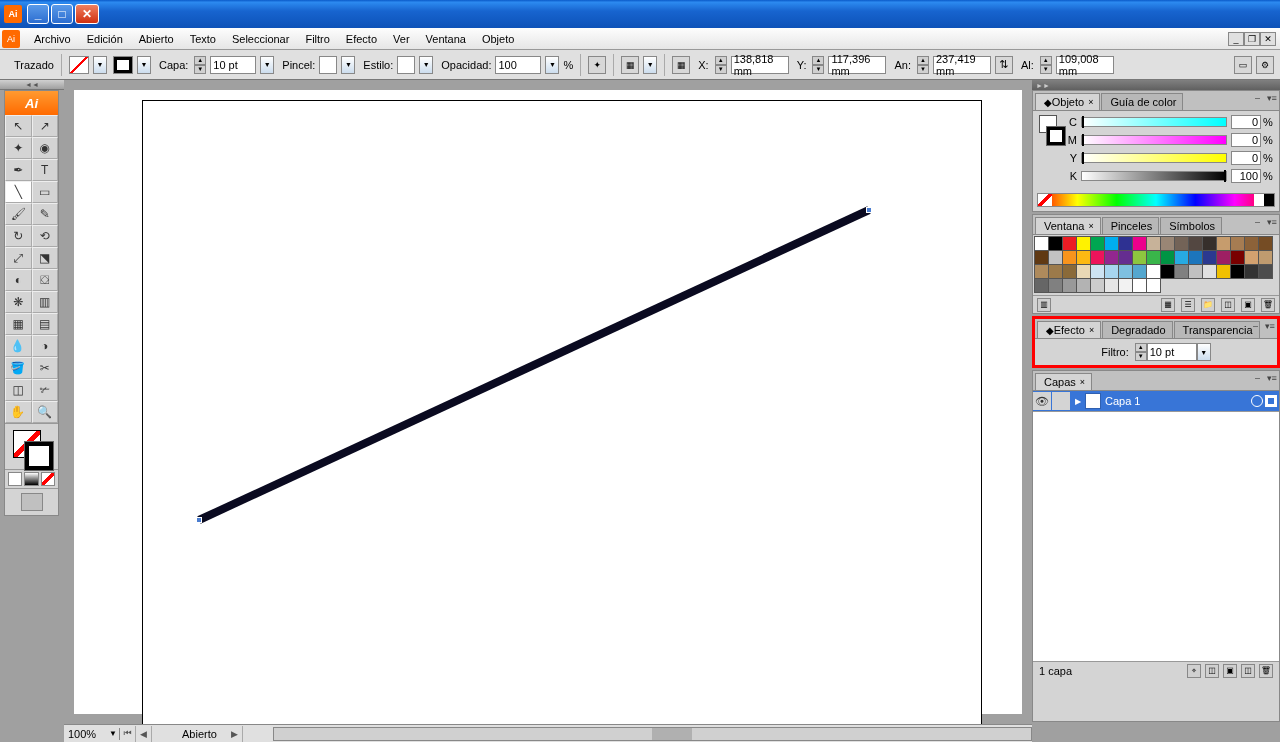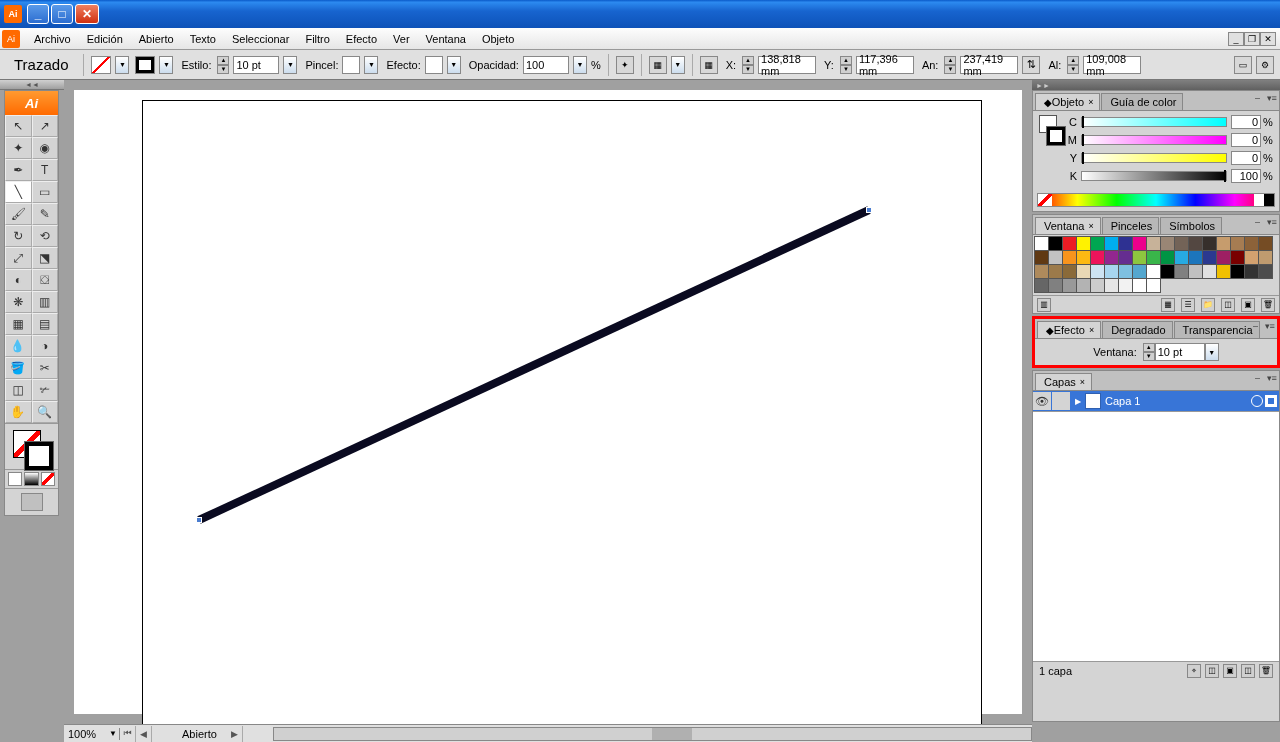--- a/index.html
+++ b/index.html
@@ -17,21 +17,21 @@
 
 
 .menubar { height: 22px; background: linear-gradient(#fdfdfd,#e6e6e6); border-bottom: 1px solid #999; display: flex; align-items: center; padding-left: 2px; }
 .menubar .ai-icon { width: 18px; height: 18px; background:#ff6a00; color:#fff; display:flex; align-items:center; justify-content:center; font-size:9px; border-radius:2px; margin-right:6px;}
 .menubar .item { padding: 0 8px; cursor: default; }
 .menubar .doc-btns { margin-left: auto; display: flex; gap: 0; margin-right: 4px; }
 .menubar .doc-btn { width: 16px; height: 14px; border: 1px solid #888; display: flex; align-items: center; justify-content: center; font-size: 9px; background:#e0e0e0;}
 
 
 .controlbar { height: 30px; background: #e0e0e0; border-bottom: 1px solid #777; display: flex; align-items: center; padding: 0 6px; gap: 4px; }
-.controlbar .sel-label { font-size: 15px; margin-right: 8px; padding-left: 8px;}
+.controlbar .sel-label { font-size: 11px; padding-left: 8px;}
 .controlbar .sep { width: 1px; height: 22px; background: #aaa; margin: 0 3px; }
 .swatch { width: 20px; height: 18px; border: 1px solid #888; position: relative; }
 .sw-fill { background: linear-gradient(135deg, #fff 46%, red 46%, red 54%, #fff 54%); }
 .sw-stroke { background: #000; }
 .sw-stroke::after { content:''; position:absolute; inset:3px; background:#fff; }
 .ctrl-label { font-size: 11px; margin-left: 4px; }
 .spin { display:flex; flex-direction:column; width:12px; height:18px; margin-left:2px;}
 .spin div{ flex:1; background:#d0d0d0; border:1px solid #888; font-size:6px; text-align:center; line-height:7px;}
 .num-input { width: 46px; height: 18px; border: 1px solid #888; background: #fff; padding: 0 2px; display: flex; align-items: center; }
 .num-input.wide{width:58px;}
@@ -174,31 +174,31 @@
   </div>
 </div>
 
 <div class="controlbar">
   <div class="sel-label">Trazado</div>
   <div class="sep"></div>
   <div class="swatch sw-fill"></div>
   <div class="dd-arrow">▼</div>
   <div class="swatch sw-stroke" style="margin-left:2px;"></div>
   <div class="dd-arrow">▼</div>
-  <div class="ctrl-label">Estilo:</div>
+  <div class="ctrl-label">Capa:</div>
   <div class="spin">
       <div>▲</div>
       <div>▼</div>
     </div>
   <div class="num-input">10 pt</div>
   <div class="dd-arrow">▼</div>
   <div class="ctrl-label">Pincel:</div>
   <div class="small-sw"></div>
   <div class="dd-arrow">▼</div>
-  <div class="ctrl-label">Efecto:</div>
+  <div class="ctrl-label">Estilo:</div>
   <div class="small-sw"></div>
   <div class="dd-arrow">▼</div>
   <div class="ctrl-label">Opacidad:</div>
   <div class="num-input">100</div>
   <div class="dd-arrow">▼</div>
   <span>%</span>
   <div class="sep"></div>
   <div class="ctrl-icon">✦</div>
   <div class="sep"></div>
   <div class="ctrl-icon">▦</div>
@@ -472,21 +472,21 @@
           </div>
         <div class="tab">
             <span>Transparencia</span>
           </div>
         <div class="mini">
             <span>–</span>
             <span>▾≡</span>
           </div>
       </div>
       <div class="stroke-body">
-        <div class="lab">Ventana:</div>
+        <div class="lab">Filtro:</div>
         <div class="spin">
             <div>▲</div>
             <div>▼</div>
           </div>
         <div class="sp-input">10 pt</div>
         <div class="dd-arrow">▼</div>
       </div>
     </div>
 
     <div class="panel" style="flex:1;display:flex;flex-direction:column;">

